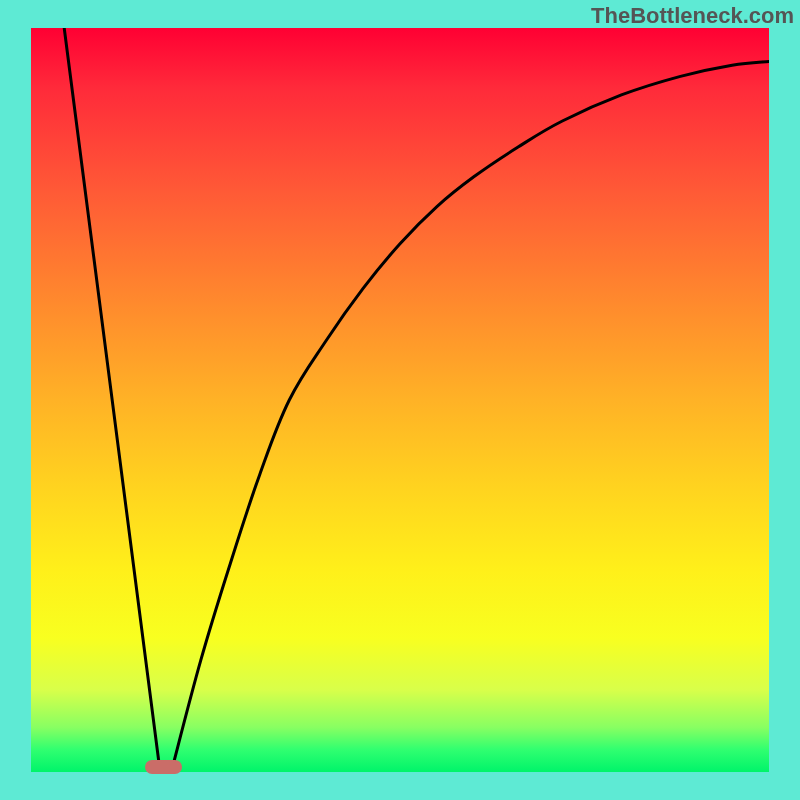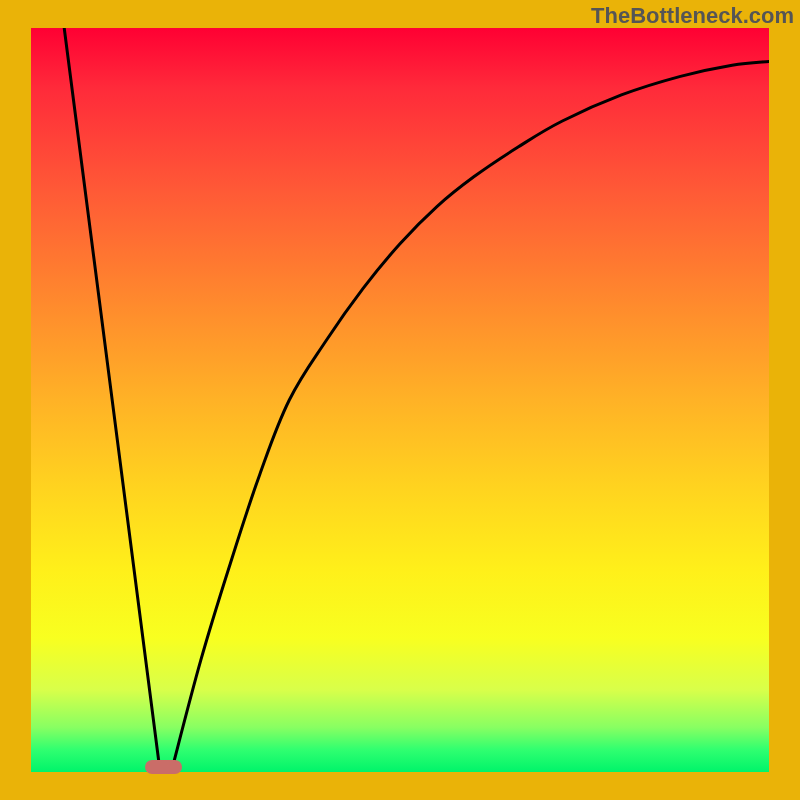--- a/index.html
+++ b/index.html
@@ -8,21 +8,21 @@
     width: 800px;
     height: 800px;
     overflow: hidden;
     background: #000;
     font-family: Arial, Helvetica, sans-serif;
   }
   .frame {
     position: relative;
     width: 800px;
     height: 800px;
-    background: #eab308;
+    background: #5eead4;
   }
   .plot-area {
     position: absolute;
     left: 31px;
     top: 28px;
     width: 738px;
     height: 744px;
     
     background: linear-gradient(to bottom,
       #ff0033 0%,

